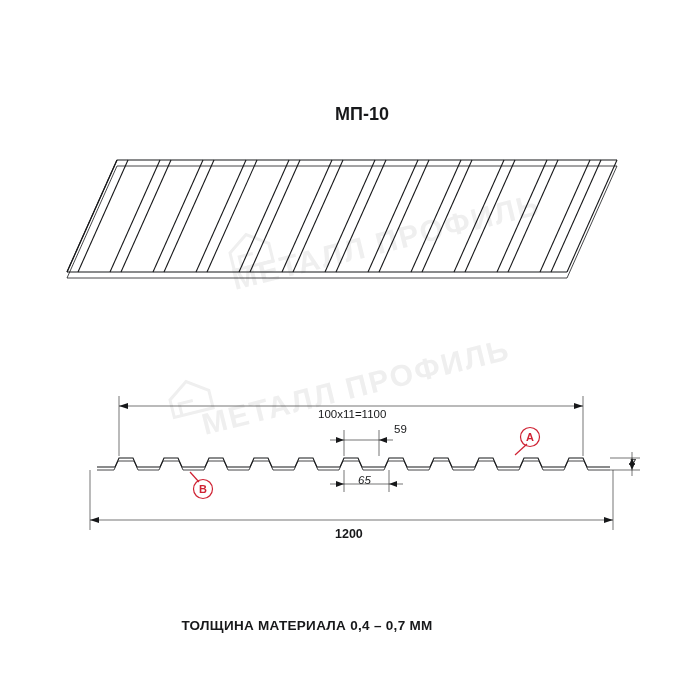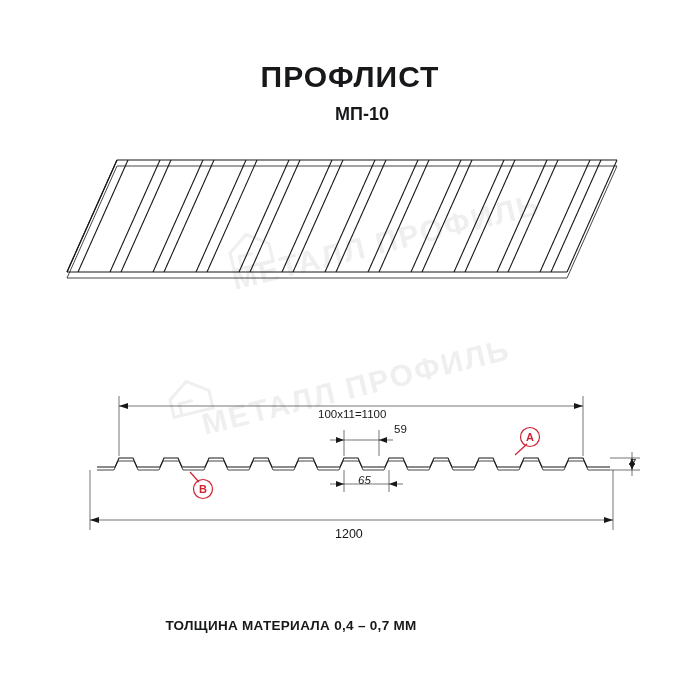--- a/index.html
+++ b/index.html
@@ -37,21 +37,21 @@
     left: 12px;
     width: 700px;
     text-align: center;
     font-size: 18px;
     font-weight: bold;
     color: #17181a;
   }
   .footer-note {
     position: absolute;
     top: 618px;
-    left: 0;
+    left: 16px;
     width: 582px;
     text-align: center;
     font-size: 13.5px;
     font-weight: bold;
     letter-spacing: 0.3px;
     color: #17181a;
   }
   .svg-layer {
     position: absolute;
     top: 0;
@@ -87,21 +87,20 @@
     font-size: 11px;
     font-weight: bold;
     color: #cf2233;
   }
 </style>
 </head>
 <body>
 
 <div class="page">
 
-  <div class="title">ПРОФЛИСТ</div>
   <div class="subtitle">МП-10</div>
 
   <div class="wm wm1">МЕТАЛЛ ПРОФИЛЬ</div>
   <div class="wm wm2">МЕТАЛЛ ПРОФИЛЬ</div>
 
   <svg class="svg-layer" width="700" height="700">
     <g transform="translate(230,253) rotate(-14)" fill="none" stroke="#efefef" stroke-width="3">
       <path d="M0 0 L20 -14 L40 0 L40 18 L0 18 Z"></path>
       <path d="M8 18 L8 6 L22 6"></path>
     </g>
@@ -227,20 +226,20 @@
       <circle cx="530" cy="437" r="9.5"></circle>
       <line x1="190" y1="472" x2="199" y2="482"></line>
       <circle cx="203" cy="489" r="9.5"></circle>
     </g>
   </svg>
 
   <div class="dim-label" style="left:318px; top:392px;margin-top:16px;">100x11=1100</div>
   <div class="dim-label" style="left:394px; top:423px;">59</div>
   <div class="dim-label" style="left:358px; top:474px;font-style:italic;">65</div>
   <div class="dim-label" style="left:630px; top:457px;">7</div>
-  <div class="dim-label" style="left:335px; top:527px; font-size:12.5px;">1200</div>
+  <div class="dim-label" style="left:335px; top:527px; font-size:12.5px;font-weight:bold;">1200</div>
 
   <div class="callout-label" style="left:526px; top:431px;">A</div>
   <div class="callout-label" style="left:199px; top:483px;">B</div>
 
   <div class="footer-note">ТОЛЩИНА МАТЕРИАЛА 0,4 – 0,7 ММ</div>
 
 </div>
 
 </body></html>

